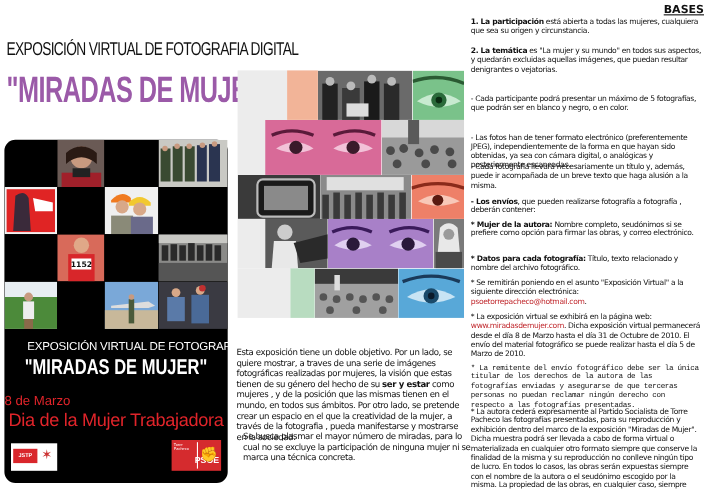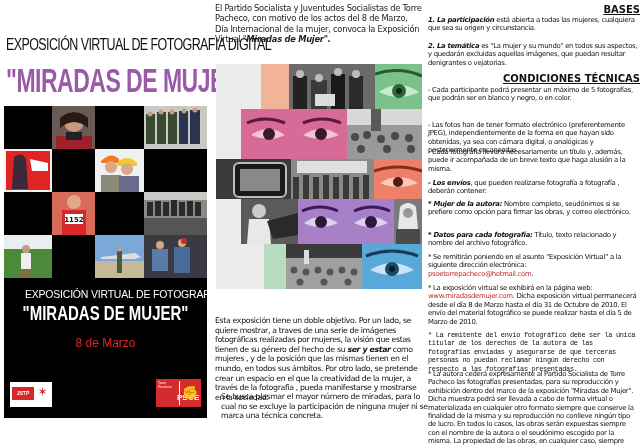--- a/index.html
+++ b/index.html
@@ -5,49 +5,49 @@
   html, body { margin:0; padding:0; }
   body { width:640px; height:446px; background:#ffffff; position:relative; overflow:hidden; font-family:"DejaVu Sans", sans-serif; color:#111; }
   .panel { position:absolute; top:0; height:446px; }
   #left { left:0; width:213px; }
   #mid { left:213px; width:212px; }
   #right { left:425px; width:215px; }
 
   .exp-title { position:absolute; left:6px; top:35px; width:200px; text-align:center; font-family:"Liberation Sans", sans-serif; font-size:12.5px; letter-spacing:-0.6px; transform:scaleY(1.35); transform-origin:top center; color:#111; white-space:nowrap; }
   .exp-sub { position:absolute; left:6px; top:62px; width:200px; text-align:center; font-family:"Liberation Sans", sans-serif; font-weight:bold; font-size:23px; letter-spacing:-0.5px; color:#9b5aa8; transform:scaleY(1.45); transform-origin:top center; white-space:nowrap; }
 
-  .blackbox { position:absolute; left:4px; top:106px; width:203px; height:312px; background:#000; }
+  .blackbox { position:absolute; left:4px; top:127px; width:203px; height:312px; background:#000;border-radius:10px; }
   .grid { position:absolute; left:0; top:0; width:203px; height:172px; display:grid; grid-template-columns: 48px 43px 49px 63px; grid-template-rows: 43px 43px 43px 43px; }
   .cell { overflow:hidden; position:relative; }
   .ph { width:100%; height:100%; }
 
   .bb-t1 { position:absolute; left:0; top:182px; width:215px; text-align:right; color:#fff; font-family:"Liberation Sans", sans-serif; font-size:10.5px; letter-spacing:-0.2px; white-space:nowrap; }
   .bb-t2 { position:absolute; left:0; top:196px; width:203px; text-align:center; color:#fff; font-family:"Liberation Sans", sans-serif; font-weight:bold; font-size:15px; transform:scaleY(1.3); transform-origin:top center; white-space:nowrap; }
-  .bb-d1 { position:absolute; left:0; top:230px; width:203px; text-align:center; color:#e0242a; font-family:"Liberation Sans", sans-serif; font-size:12px; white-space:nowrap; }
+  .bb-d1 { position:absolute; left:0; top:230px; width:203px; text-align:left; color:#e0242a; font-family:"Liberation Sans", sans-serif; font-size:12px; white-space:nowrap; }
   .bb-d2 { position:absolute; left:0; top:246px; width:203px; text-align:center; color:#e0242a; font-family:"Liberation Sans", sans-serif; font-size:16.5px; letter-spacing:-0.3px; white-space:nowrap; }
 
   .logo-l { position:absolute; left:6px; top:276px; width:42px; height:25px; background:#fff; }
   .logo-l .red { position:absolute; left:2px; top:5px; width:22px; height:13px; background:#d9262b; color:#fff; font-size:5px; font-weight:bold; text-align:center; line-height:13px; font-family:"Liberation Sans", sans-serif; }
   .logo-l .star { position:absolute; left:25px; top:2px; width:15px; height:17px; color:#c33; font-size:12px; line-height:17px; text-align:center; }
   .logo-r { position:absolute; left:152px; top:273px; width:45px; height:28px; background:#d52b2e; }
   .logo-r .sm { position:absolute; left:2px; top:2px; color:#fff; font-size:3.5px; line-height:4px; font-family:"Liberation Sans", sans-serif; }
   .logo-r .psoe { position:absolute; left:2px; top:14px; color:#fff; font-size:8px; font-weight:bold; font-family:"Liberation Sans", sans-serif;padding-left:19px; }
   .logo-r .sep { position:absolute; left:23px; top:2px; width:1px; height:24px; background:#fff; }
   .logo-r .rose { position:absolute; left:26px; top:4px; color:#fff; font-size:13px; line-height:20px; }
 
   .intro { position:absolute; left:2px; top:3px; width:208px; font-family:"DejaVu Sans", sans-serif; font-size:8.3px; line-height:10.4px; letter-spacing:-0.25px; color:#222; }
   .collage { position:absolute; left:3px; top:64px; width:206px; height:252px; }
   .c { position:absolute; overflow:hidden; }
   .body1 { position:absolute; left:2px; top:316px; width:210px; font-family:"DejaVu Sans", sans-serif; font-size:7.8px; line-height:9.6px; letter-spacing:-0.35px; color:#111; }
   .body2 { position:absolute; left:8px; top:392px; width:210px; font-family:"DejaVu Sans", sans-serif; font-size:7.8px; line-height:9.6px; letter-spacing:-0.35px; color:#111; }
 
   .rh { font-family:"DejaVu Sans", sans-serif; font-weight:bold; text-decoration:underline; text-align:right; font-size:10px; }
   .rp { position:absolute; left:3px; width:210px; font-family:"DejaVu Sans", sans-serif; font-size:6.9px; line-height:8.4px; letter-spacing:-0.3px; color:#111; margin:0; }
   .link { color:#c0282d; }
-  b { font-weight:bold;font-style:italic; }
+  b { font-weight:bold; }
 </style>
 </head>
 <body>
 
 <div id="left" class="panel">
   <div class="exp-title">EXPOSICIÓN VIRTUAL DE FOTOGRAFIA DIGITAL</div>
   <div class="exp-sub">"MIRADAS DE MUJER"</div>
 
   <div class="blackbox">
     <div class="grid">
@@ -162,36 +162,36 @@
             <circle cx="16" cy="10" r="4" fill="#d8a888"></circle>
             <circle cx="38" cy="8" r="4" fill="#d8a888"></circle>
             <circle cx="40" cy="6" r="3" fill="#c03030"></circle>
           </svg>
       </div>
     </div>
 
     <div class="bb-t1">EXPOSICIÓN VIRTUAL DE FOTOGRAFIA</div>
     <div class="bb-t2">"MIRADAS DE MUJER"</div>
     <div class="bb-d1">8 de Marzo</div>
+    <div class="bb-d2">Dia de la Mujer Trabajadora</div>
 
     <div class="logo-l">
       <div class="red">JSTP</div>
       <div class="star">✶</div>
     </div>
     <div class="logo-r">
       <div class="sm"><span>Torre</span><br><span>Pacheco</span></div>
       <div class="psoe">PSOE</div>
       <div class="sep"></div>
       <div class="rose">✊</div>
     </div>
   </div>
 </div>
 
 <div id="mid" class="panel">
-  <div class="intro"><span>El Partido Socialista y Juventudes Socialistas de Torre Pacheco, con motivo de los actos del 8 de Marzo, Día Internacional de la mujer, convoca la Exposición Virtual "</span><b>Miradas de Mujer</b><b>".</b></div>
 
   <div class="collage">
     <div class="c" style="left:0;top:0;width:45px;height:95px;background:#ececec;"></div>
     <div class="c" style="left:45px;top:0;width:28px;height:45px;background:#f2b498;"></div>
     <div class="c" style="left:73px;top:0;width:86px;height:45px;">
       <svg class="ph" viewBox="0 0 86 45" preserveAspectRatio="none">
           <rect width="86" height="45" fill="#6a6a6a"></rect>
           <rect x="4" y="12" width="14" height="33" fill="#222"></rect>
           <rect x="22" y="16" width="16" height="29" fill="#3a3a3a"></rect>
           <rect x="42" y="10" width="14" height="35" fill="#1a1a1a"></rect>
@@ -334,21 +334,20 @@
 
   <div class="body1"><span>Esta exposición tiene un doble objetivo. Por un lado, se quiere mostrar, a traves de una serie de imágenes fotográficas realizadas por mujeres, la visión que estas tienen de su género del hecho de su </span><b>ser y estar</b><span> como mujeres , y de la posición que las mismas tienen en el mundo, en todos sus ámbitos. Por otro lado, se pretende crear un espacio en el que la creatividad de la mujer, a través de la fotografia , pueda manifestarse y mostrarse en la sociedad.</span></div>
   <div class="body2">Se busca plasmar el mayor número de miradas, para lo cual no se excluye la participación de ninguna mujer ni se marca una técnica concreta.</div>
 </div>
 
 <div id="right" class="panel">
   <div class="rh" style="position:absolute;left:0;top:4px;width:215px;">BASES</div>
   <p class="rp" style="top:16px;"><b>1. La participación</b><span> está abierta a todas las mujeres, cualquiera que sea su origen y circunstancia.</span></p>
   <p class="rp" style="top:42px;"><b>2. La temática</b><span> es "La mujer y su mundo" en todos sus aspectos, y quedarán excluidas aquellas imágenes, que puedan resultar denigrantes o vejatorias.</span></p>
 
-  <div class="rh" style="position:absolute;left:0;top:73px;width:215px;">CONDICIONES TÉCNICAS</div>
   <p class="rp" style="top:86px;">- Cada participante podrá presentar un máximo de 5 fotografías, que podrán ser en blanco y negro, o en color.</p>
   <p class="rp" style="top:121px;">- Las fotos han de tener formato electrónico (preferentemente JPEG), independientemente de la forma en que hayan sido obtenidas, ya sea con cámara digital, o analógicas y posteriormente escaneadas.</p>
   <p class="rp" style="top:179px;"><b>- Los envíos</b><span>, que pueden realizarse fotografía a fotografía , deberán contener:</span></p>
   <p class="rp" style="top:148px;">- Cada fotografía llevará necesariamente un título y, además, puede ir acompañada de un breve texto que haga alusión a la misma.</p>
   <p class="rp" style="top:200px;"><b>* Mujer de la autora:</b><span> Nombre completo, seudónimos si se prefiere como opción para firmar las obras, y correo electrónico.</span></p>
   <p class="rp" style="top:253px;"><span>* Se remitirán poniendo en el asunto "Exposición Virtual" a la siguiente dirección electrónica:</span><br><span class="link">psoetorrepacheco@hotmail.com</span><span>.</span></p>
   <p class="rp" style="top:231px;"><b>* Datos para cada fotografía:</b><span> Título, texto relacionado y nombre del archivo fotográfico.</span></p>
   <p class="rp" style="top:284px;"><span>* La exposición virtual se exhibirá en la página web:</span><br><span class="link">www.miradasdemujer.com</span><span>. Dicha exposición virtual permanecerá desde el día 8 de Marzo hasta el día 31 de Octubre de 2010. El envío del material fotográfico se puede realizar hasta el día 5 de Marzo de 2010.</span></p>
   <p class="rp" style="top:331px;font-family:Liberation Mono, monospace;">* La remitente del envío fotográfico debe ser la única titular de los derechos de la autora de las fotografías enviadas y asegurarse de que terceras personas no puedan reclamar ningún derecho con respecto a las fotografías  presentadas.</p>
   <p class="rp" style="top:370px;">* La autora cederá expresamente al Partido Socialista de Torre Pacheco las fotografías presentadas, para su reproducción y exhibición dentro del marco de la exposición "Miradas de Mujer". Dicha muestra podrá ser llevada a cabo de forma virtual o materializada en cualquier otro formato siempre que conserve la finalidad de la misma y su reproducción no conlleve ningún tipo de lucro. En todos lo casos, las obras serán expuestas siempre con el nombre de la autora o el seudónimo escogido por la misma. La propiedad de las obras, en cualquier caso, siempre será de las autoras de las mismas.</p>

